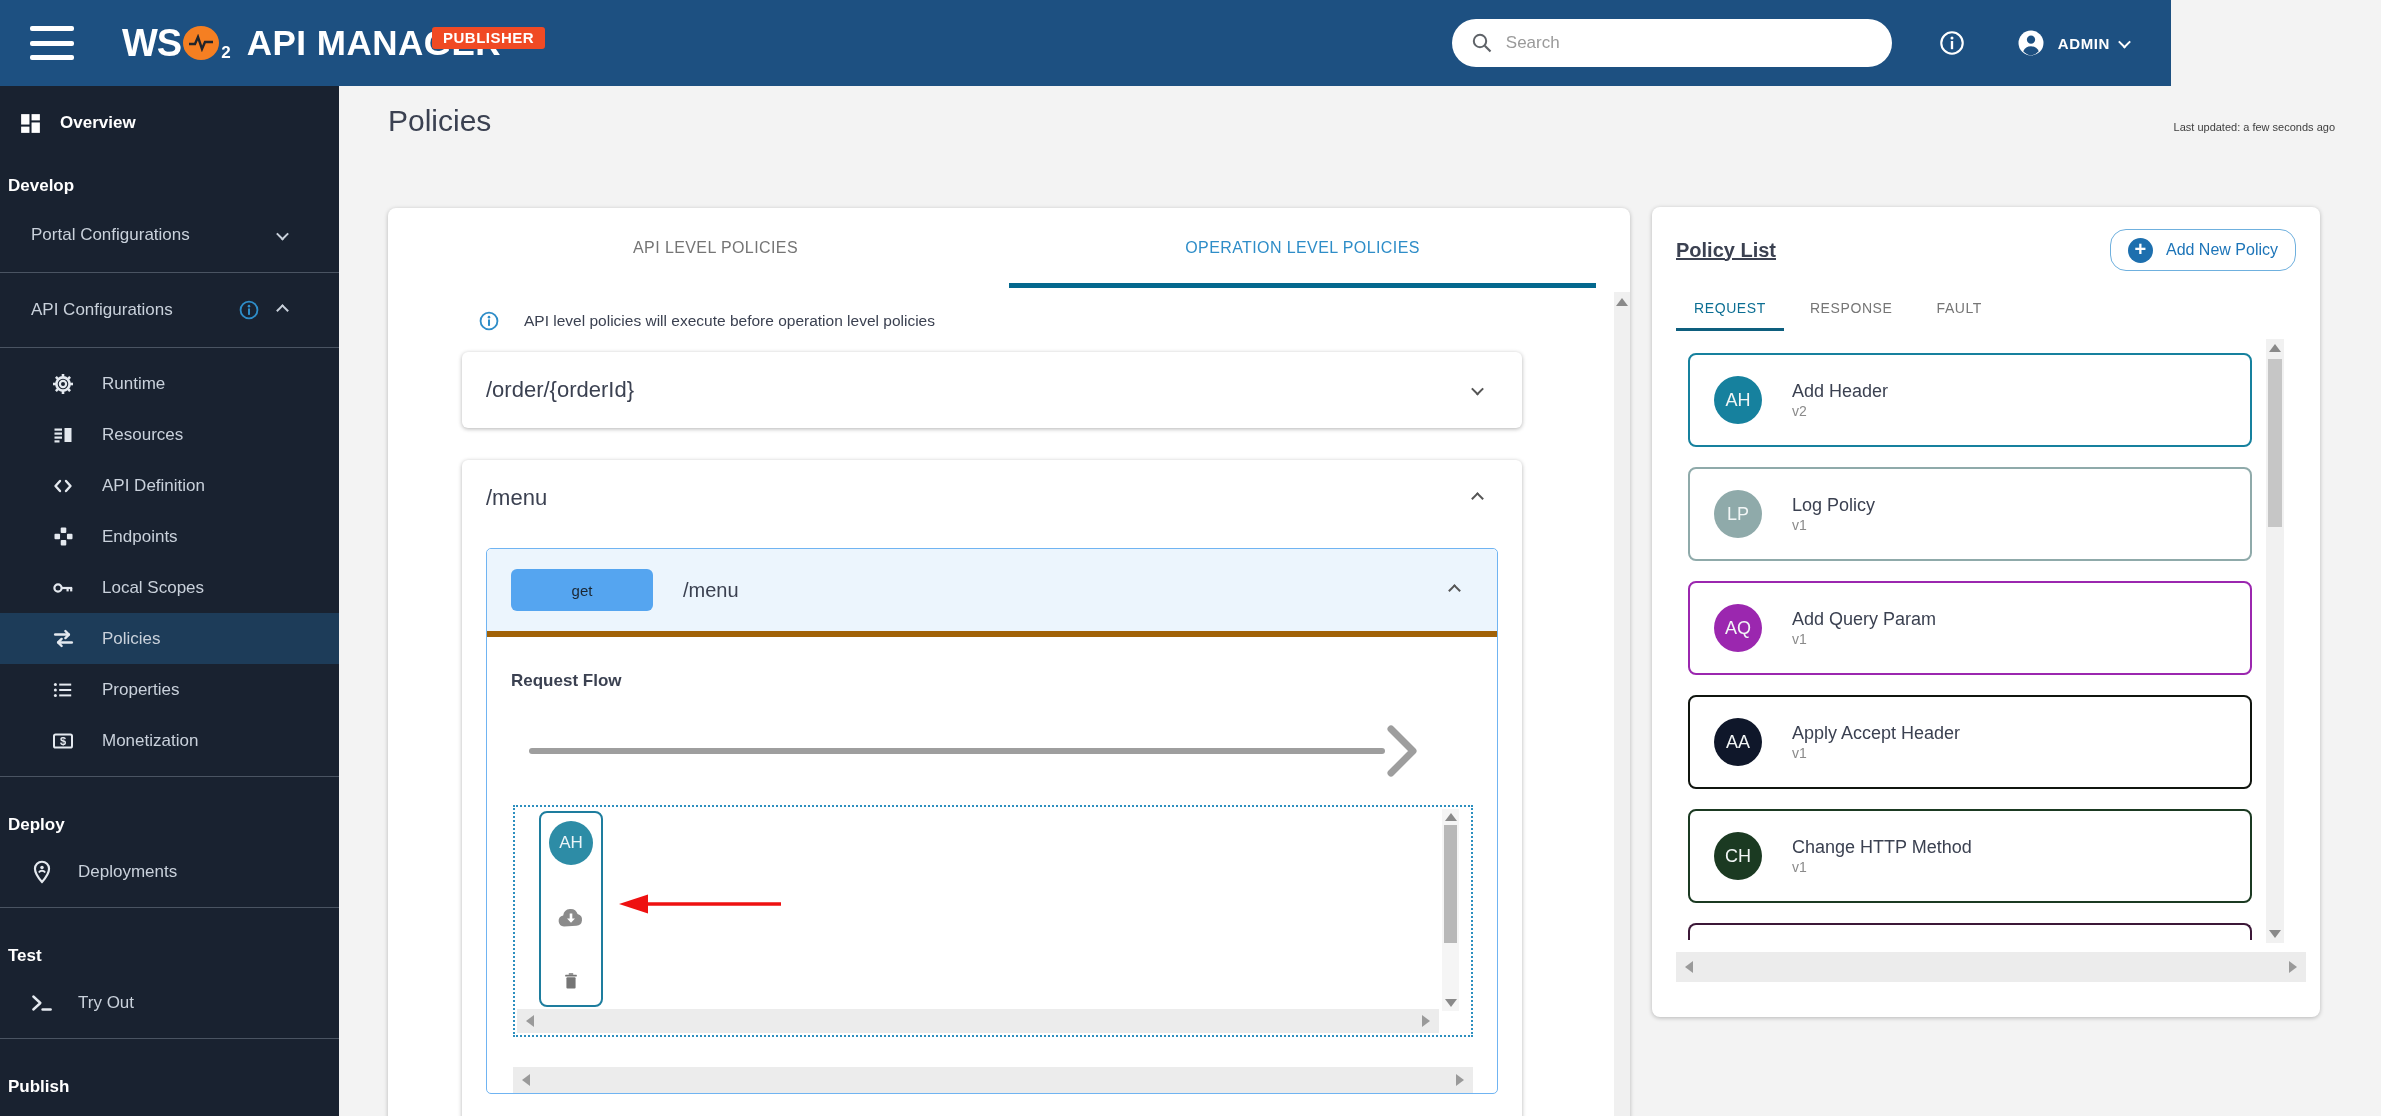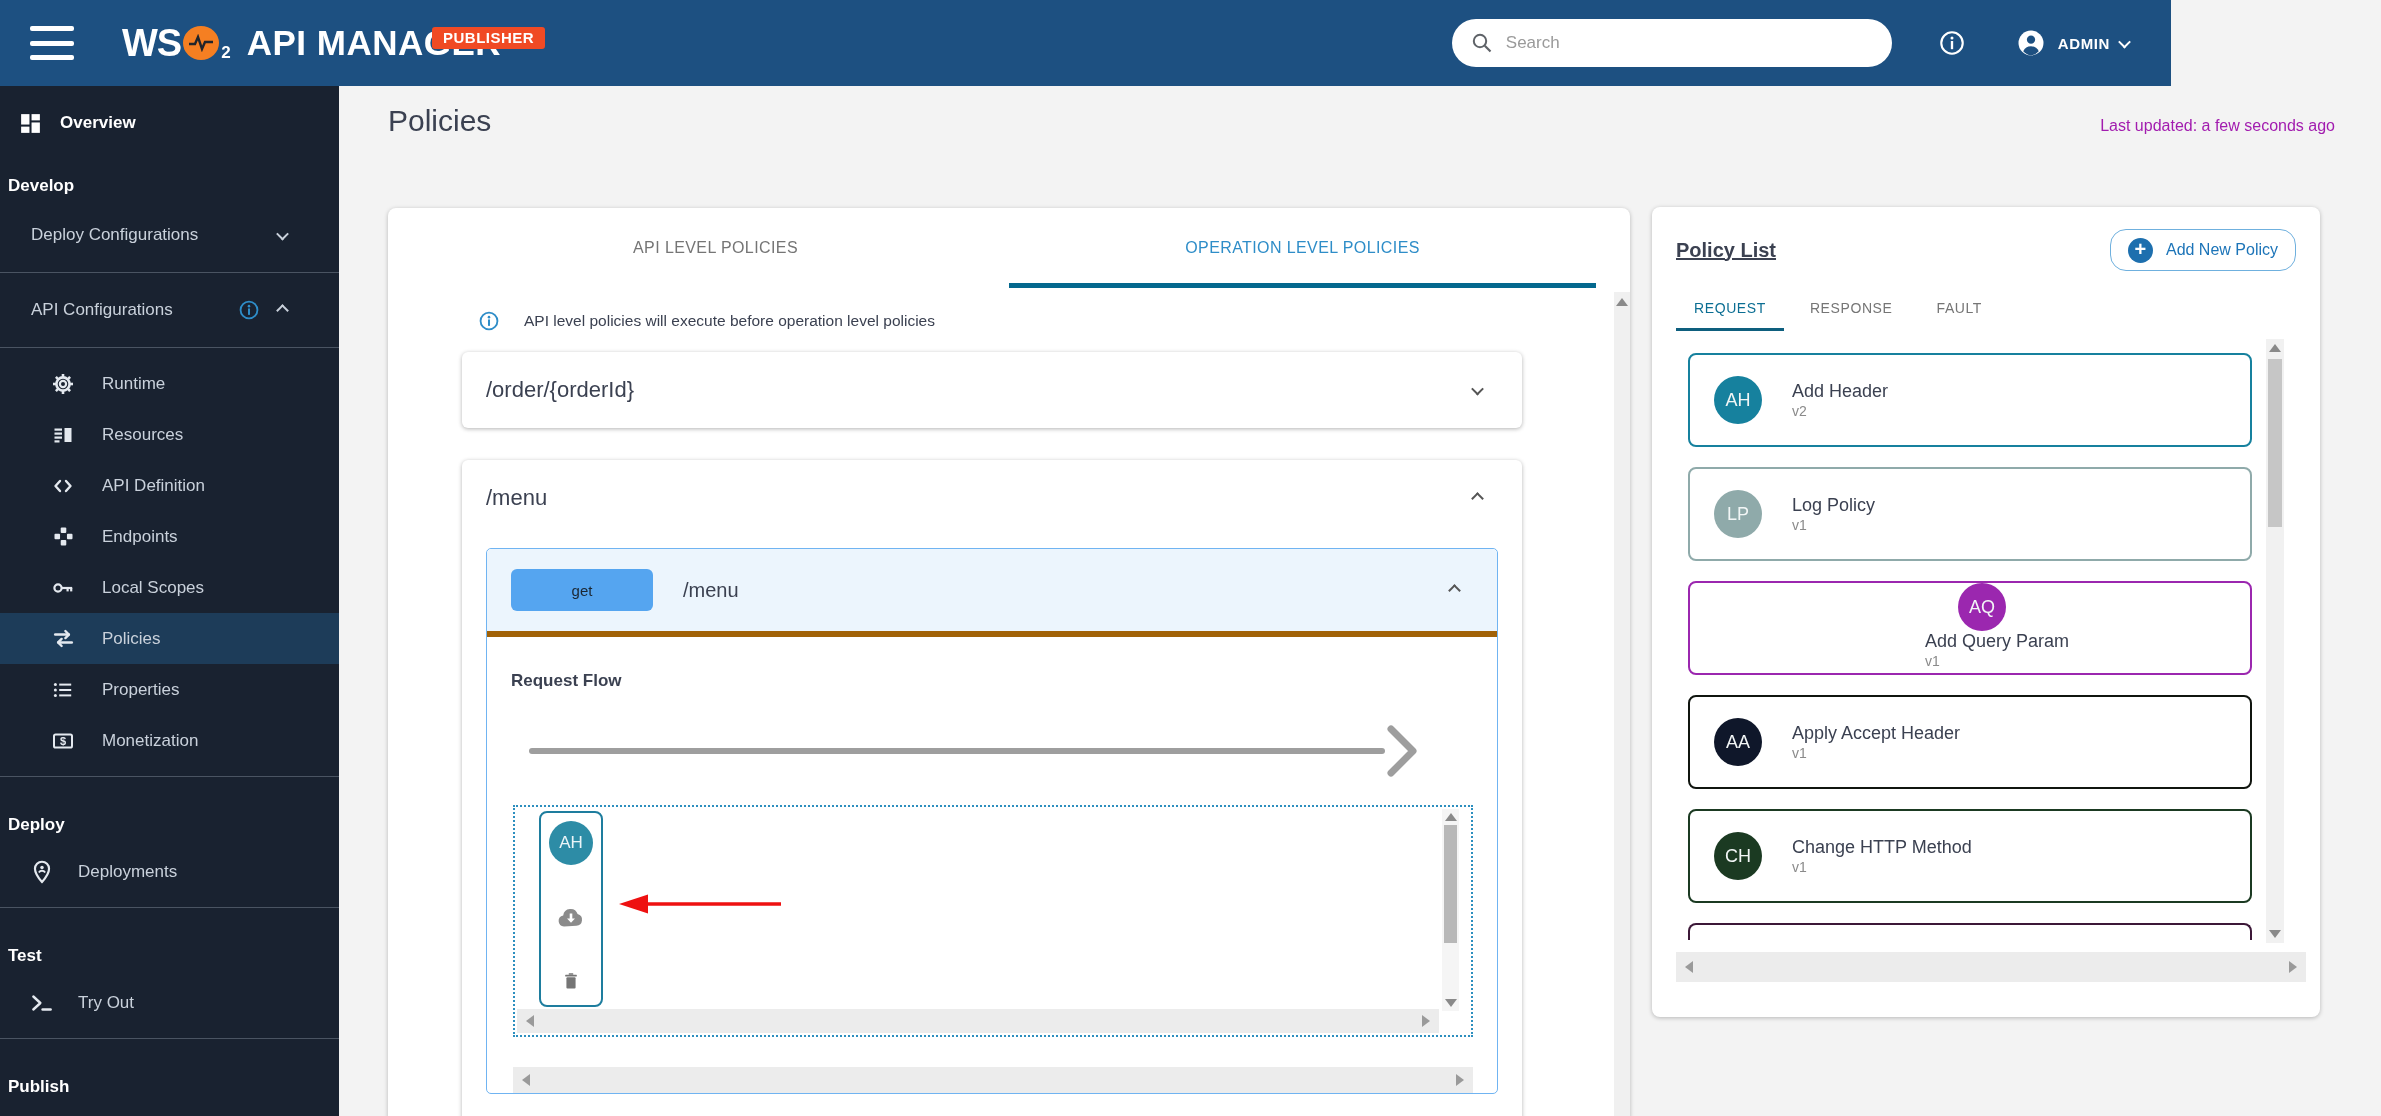--- a/index.html
+++ b/index.html
@@ -39,21 +39,21 @@
   .side-item { display:flex; align-items:center; height:51px; padding-left:50px; gap:26px; font-size:17px; cursor:pointer; }
   .side-item .ico { width:26px; display:flex; justify-content:center; color:#E4E9EF; }
   .side-item.active { background:#1D3C59; }
   .side-item2 { display:flex; align-items:center; height:50px; padding-left:28px; gap:22px; font-size:17px; cursor:pointer; }
   .side-item2 .ico { width:28px; display:flex; justify-content:center; color:#E4E9EF; }
 
   
   .main { position:absolute; left:339px; top:86px; right:0; bottom:0; overflow:hidden; }
   .title-row { position:absolute; left:49px; top:18px; right:46px; display:flex; justify-content:space-between; align-items:baseline; }
   .page-title { font-size:30px; font-weight:normal; color:#3B4151; }
-  .last-updated { font-size:16px; color:#a21caf; }
+  .last-updated { font-size:11px; color:#404040; }
 
   .editor-card { position:absolute; left:49px; top:122px; width:1242px; height:1080px; background:#fff; border-radius:8px; box-shadow:0 1px 4px rgba(0,0,0,0.25); }
   .etabs { display:flex; margin:0 34px; height:80px; }
   .etab { flex:1; display:flex; align-items:center; justify-content:center; font-size:16px; letter-spacing:0.4px; color:#757575; position:relative; cursor:pointer; }
   .etab.active { color:#2E8DC8; }
   .etab.active::after { content:""; position:absolute; left:0; right:0; bottom:0; height:5px; background:#04688E; }
   .card-scrollbar { position:absolute; top:84px; right:0; bottom:0; width:16px; background:#F0F0F0; display:flex; justify-content:center; padding-top:6px; }
   .info-row { margin:22px 0 0 90px; display:flex; align-items:center; gap:24px; }
   .info-row .msg { font-size:15.5px; color:#3B4151; }
 
@@ -178,21 +178,21 @@
           <rect x="13" y="11" width="8" height="10"></rect>
           <rect x="3" y="15" width="8" height="6"></rect>
         </svg>
     </span>
     <span>Overview</span>
   </div>
 
   <div class="section-label">Develop</div>
 
   <div class="side-link">
-    <span class="lbl">Deploy Configurations</span>
+    <span class="lbl">Portal Configurations</span>
     <span class="chev down"></span>
   </div>
   <div class="divider"></div>
 
   <div class="side-link">
     <span class="lbl">API Configurations</span>
     <span class="info-ico">
       <svg width="22" height="22" viewBox="0 0 24 24">
           <circle cx="12" cy="12" r="9.2" fill="none" stroke="#2E8DC8" stroke-width="2"></circle>
           <circle cx="12" cy="7.8" r="1.4" fill="#2E8DC8"></circle>
@@ -443,21 +443,21 @@
     </div>
     <div class="pl-list">
       <div class="pcard" style="border-color: rgb(22, 129, 158);">
         <span class="pavatar" style="background-color: rgb(22, 129, 158);">AH</span>
         <span class="ptexts"><span class="pname">Add Header</span><br><span class="pver">v2</span></span>
       </div>
       <div class="pcard" style="border-color: rgb(143, 170, 170);">
         <span class="pavatar" style="background-color: rgb(143, 170, 170);">LP</span>
         <span class="ptexts"><span class="pname">Log Policy</span><br><span class="pver">v1</span></span>
       </div>
-      <div class="pcard" style="border-color: rgb(155, 39, 175); flex-direction: column;">
+      <div class="pcard" style="border-color: rgb(155, 39, 175);">
         <span class="pavatar" style="background-color: rgb(155, 39, 175);">AQ</span>
         <span class="ptexts"><span class="pname">Add Query Param</span><br><span class="pver">v1</span></span>
       </div>
       <div class="pcard" style="border-color: rgb(16, 21, 15);">
         <span class="pavatar" style="background-color: #0f172a;">AA</span>
         <span class="ptexts"><span class="pname">Apply Accept Header</span><br><span class="pver">v1</span></span>
       </div>
       <div class="pcard" style="border-color: rgb(27, 58, 34);">
         <span class="pavatar" style="background-color: rgb(27, 58, 34);">CH</span>
         <span class="ptexts"><span class="pname">Change HTTP Method</span><br><span class="pver">v1</span></span>

